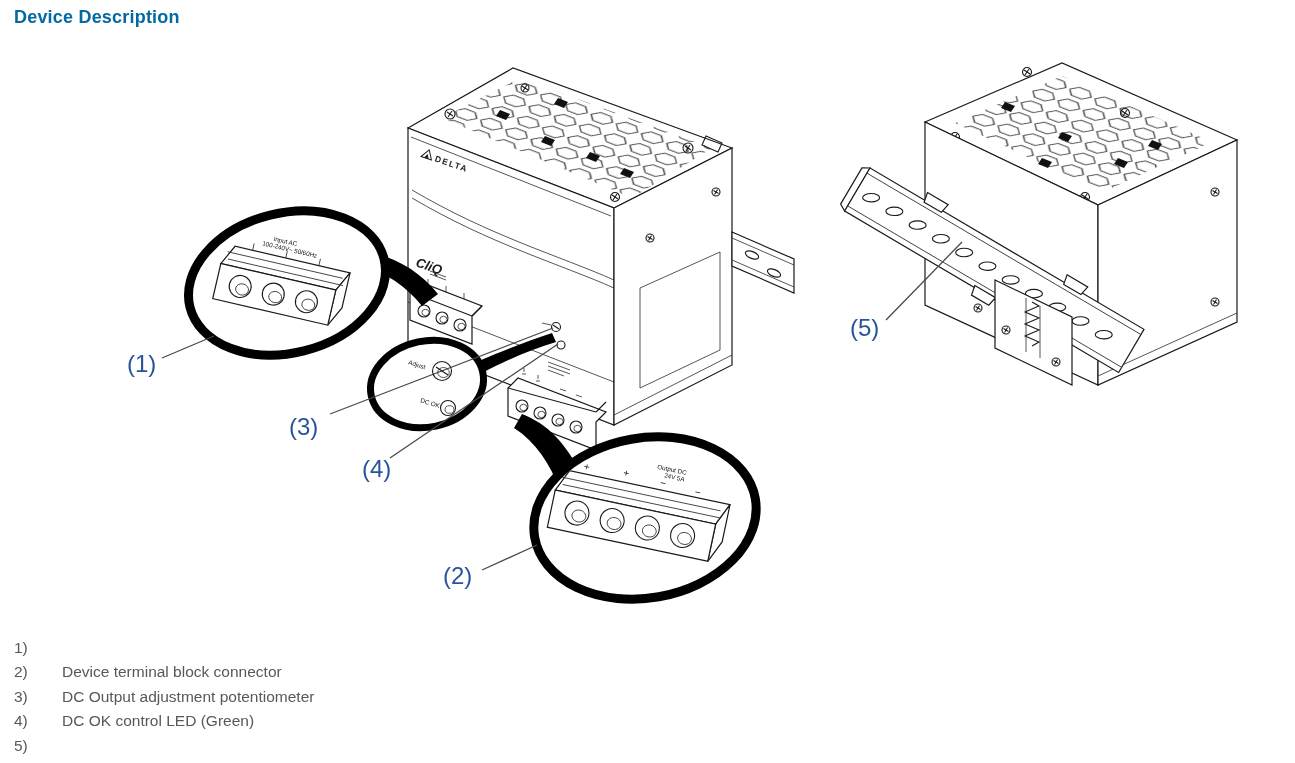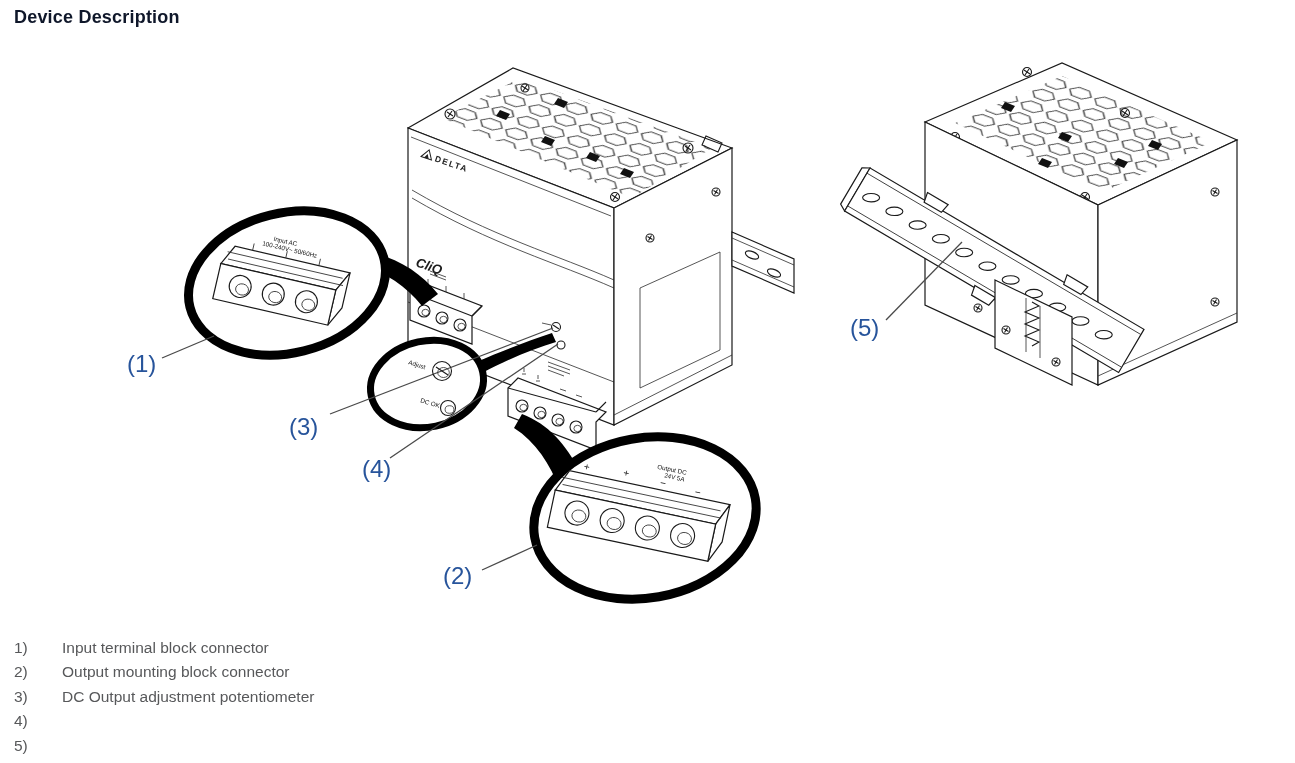--- a/index.html
+++ b/index.html
@@ -1,18 +1,18 @@
 <!DOCTYPE html>
 <html><head>
 <meta charset="utf-8">
 <style>
   html,body{margin:0;padding:0;background:#ffffff;}
   body{width:1295px;height:763px;overflow:hidden;font-family:"Liberation Sans",sans-serif;}
   .page{position:relative;width:1295px;height:763px;background:#fff;}
-  .title{position:absolute;left:14px;top:7px;margin:0;font-size:18px;font-weight:bold;color:#0f172a;letter-spacing:.2px;}
+  .title{position:absolute;left:14px;top:7px;margin:0;font-size:18px;font-weight:bold;color:#0369a1;letter-spacing:.2px;}
   .figure{position:absolute;left:0;top:40px;}
   .legend{position:absolute;left:14px;top:636px;color:#57585a;font-size:15.5px;}
   .legend .row{display:flex;line-height:24.4px;}
   .legend .num{width:48px;flex:0 0 48px;}
   
   svg .ln{stroke:#1a1a1a;stroke-width:1.1;fill:none;}
   svg .face{stroke:#1a1a1a;stroke-width:1.2;fill:#ffffff;}
   svg .thin{stroke:#2b2b2b;stroke-width:.8;fill:none;}
   svg .leader{stroke:#4a4a4a;stroke-width:1.3;fill:none;}
   svg .mag{fill:#ffffff;stroke:#000000;}
@@ -304,31 +304,31 @@
       </g>
 
       <line class="leader" x1="886" y1="280" x2="962" y2="202"></line>
       <text class="callout" x="850" y="296">(5)</text>
     </g>
   </svg>
 
   <div class="legend">
     <div class="row">
       <span class="num">1)</span>
-      <span class="lbl">Input terminal block connector</span>
     </div>
     <div class="row">
       <span class="num">2)</span>
-      <span class="lbl">Output mounting block connector</span>
+      <span class="lbl">Device terminal block connector</span>
     </div>
     <div class="row">
       <span class="num">3)</span>
       <span class="lbl">DC Output adjustment potentiometer</span>
     </div>
     <div class="row">
       <span class="num">4)</span>
+      <span class="lbl">DC OK control LED (Green)</span>
     </div>
     <div class="row">
       <span class="num">5)</span>
     </div>
   </div>
 
 </div>
 
 </body></html>

